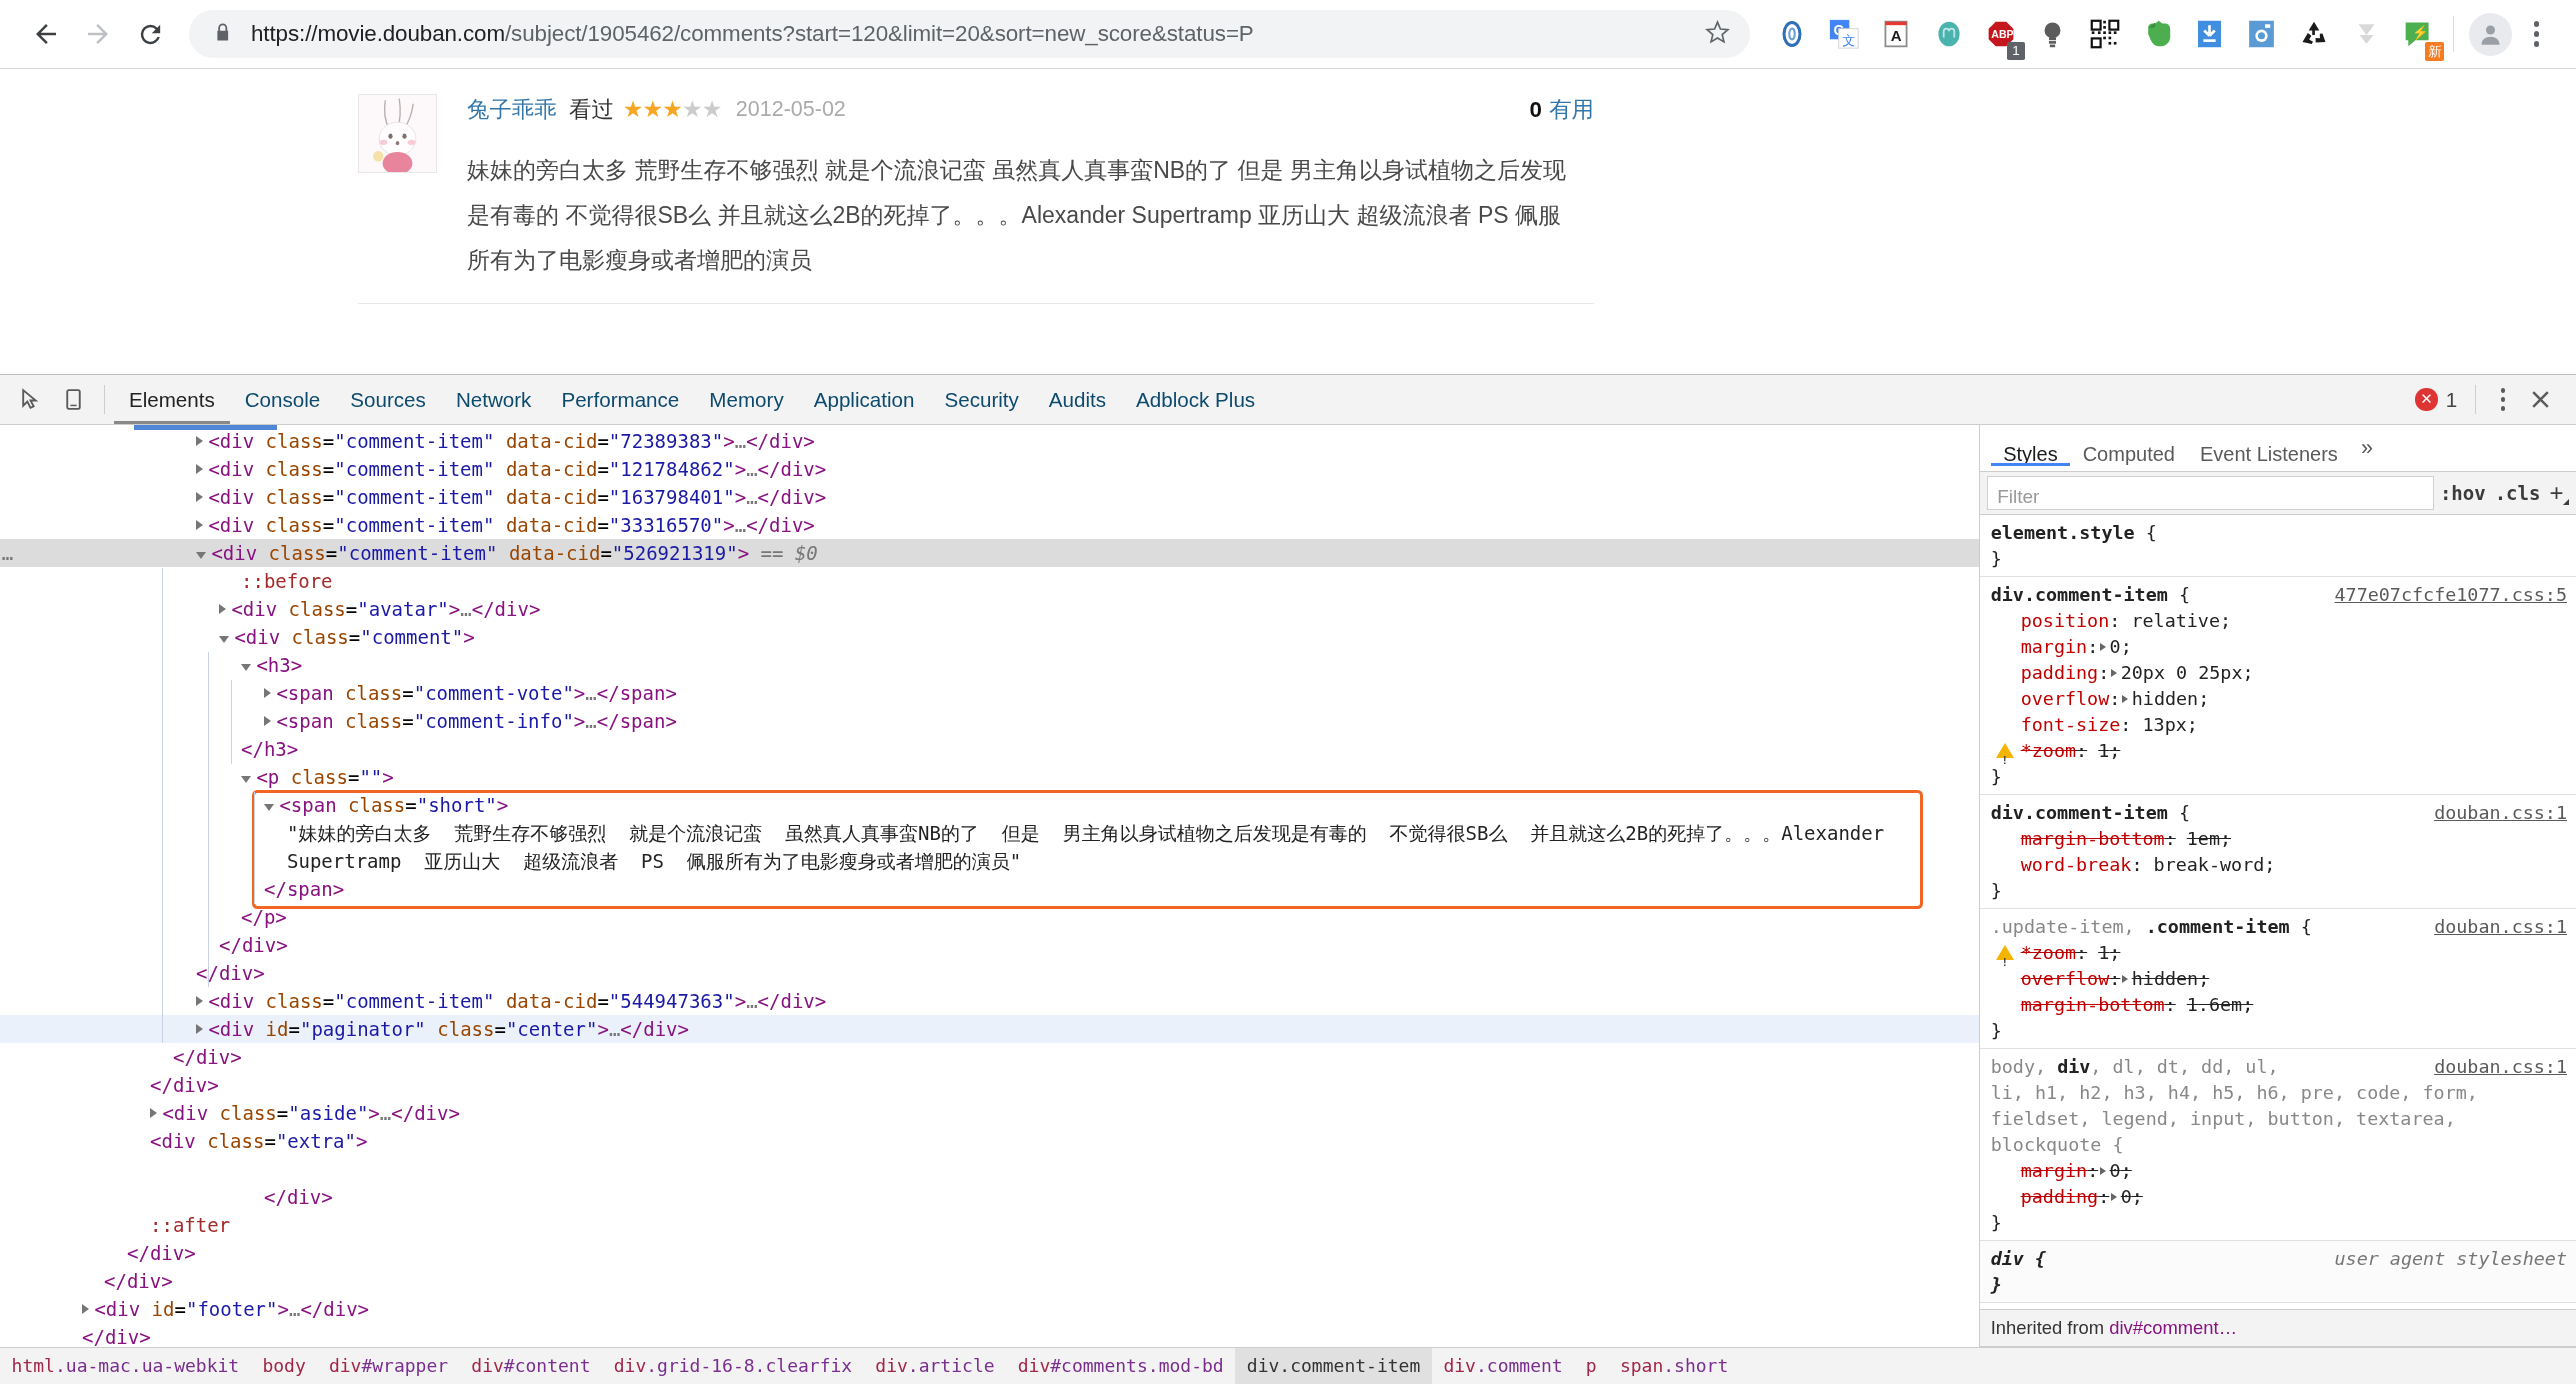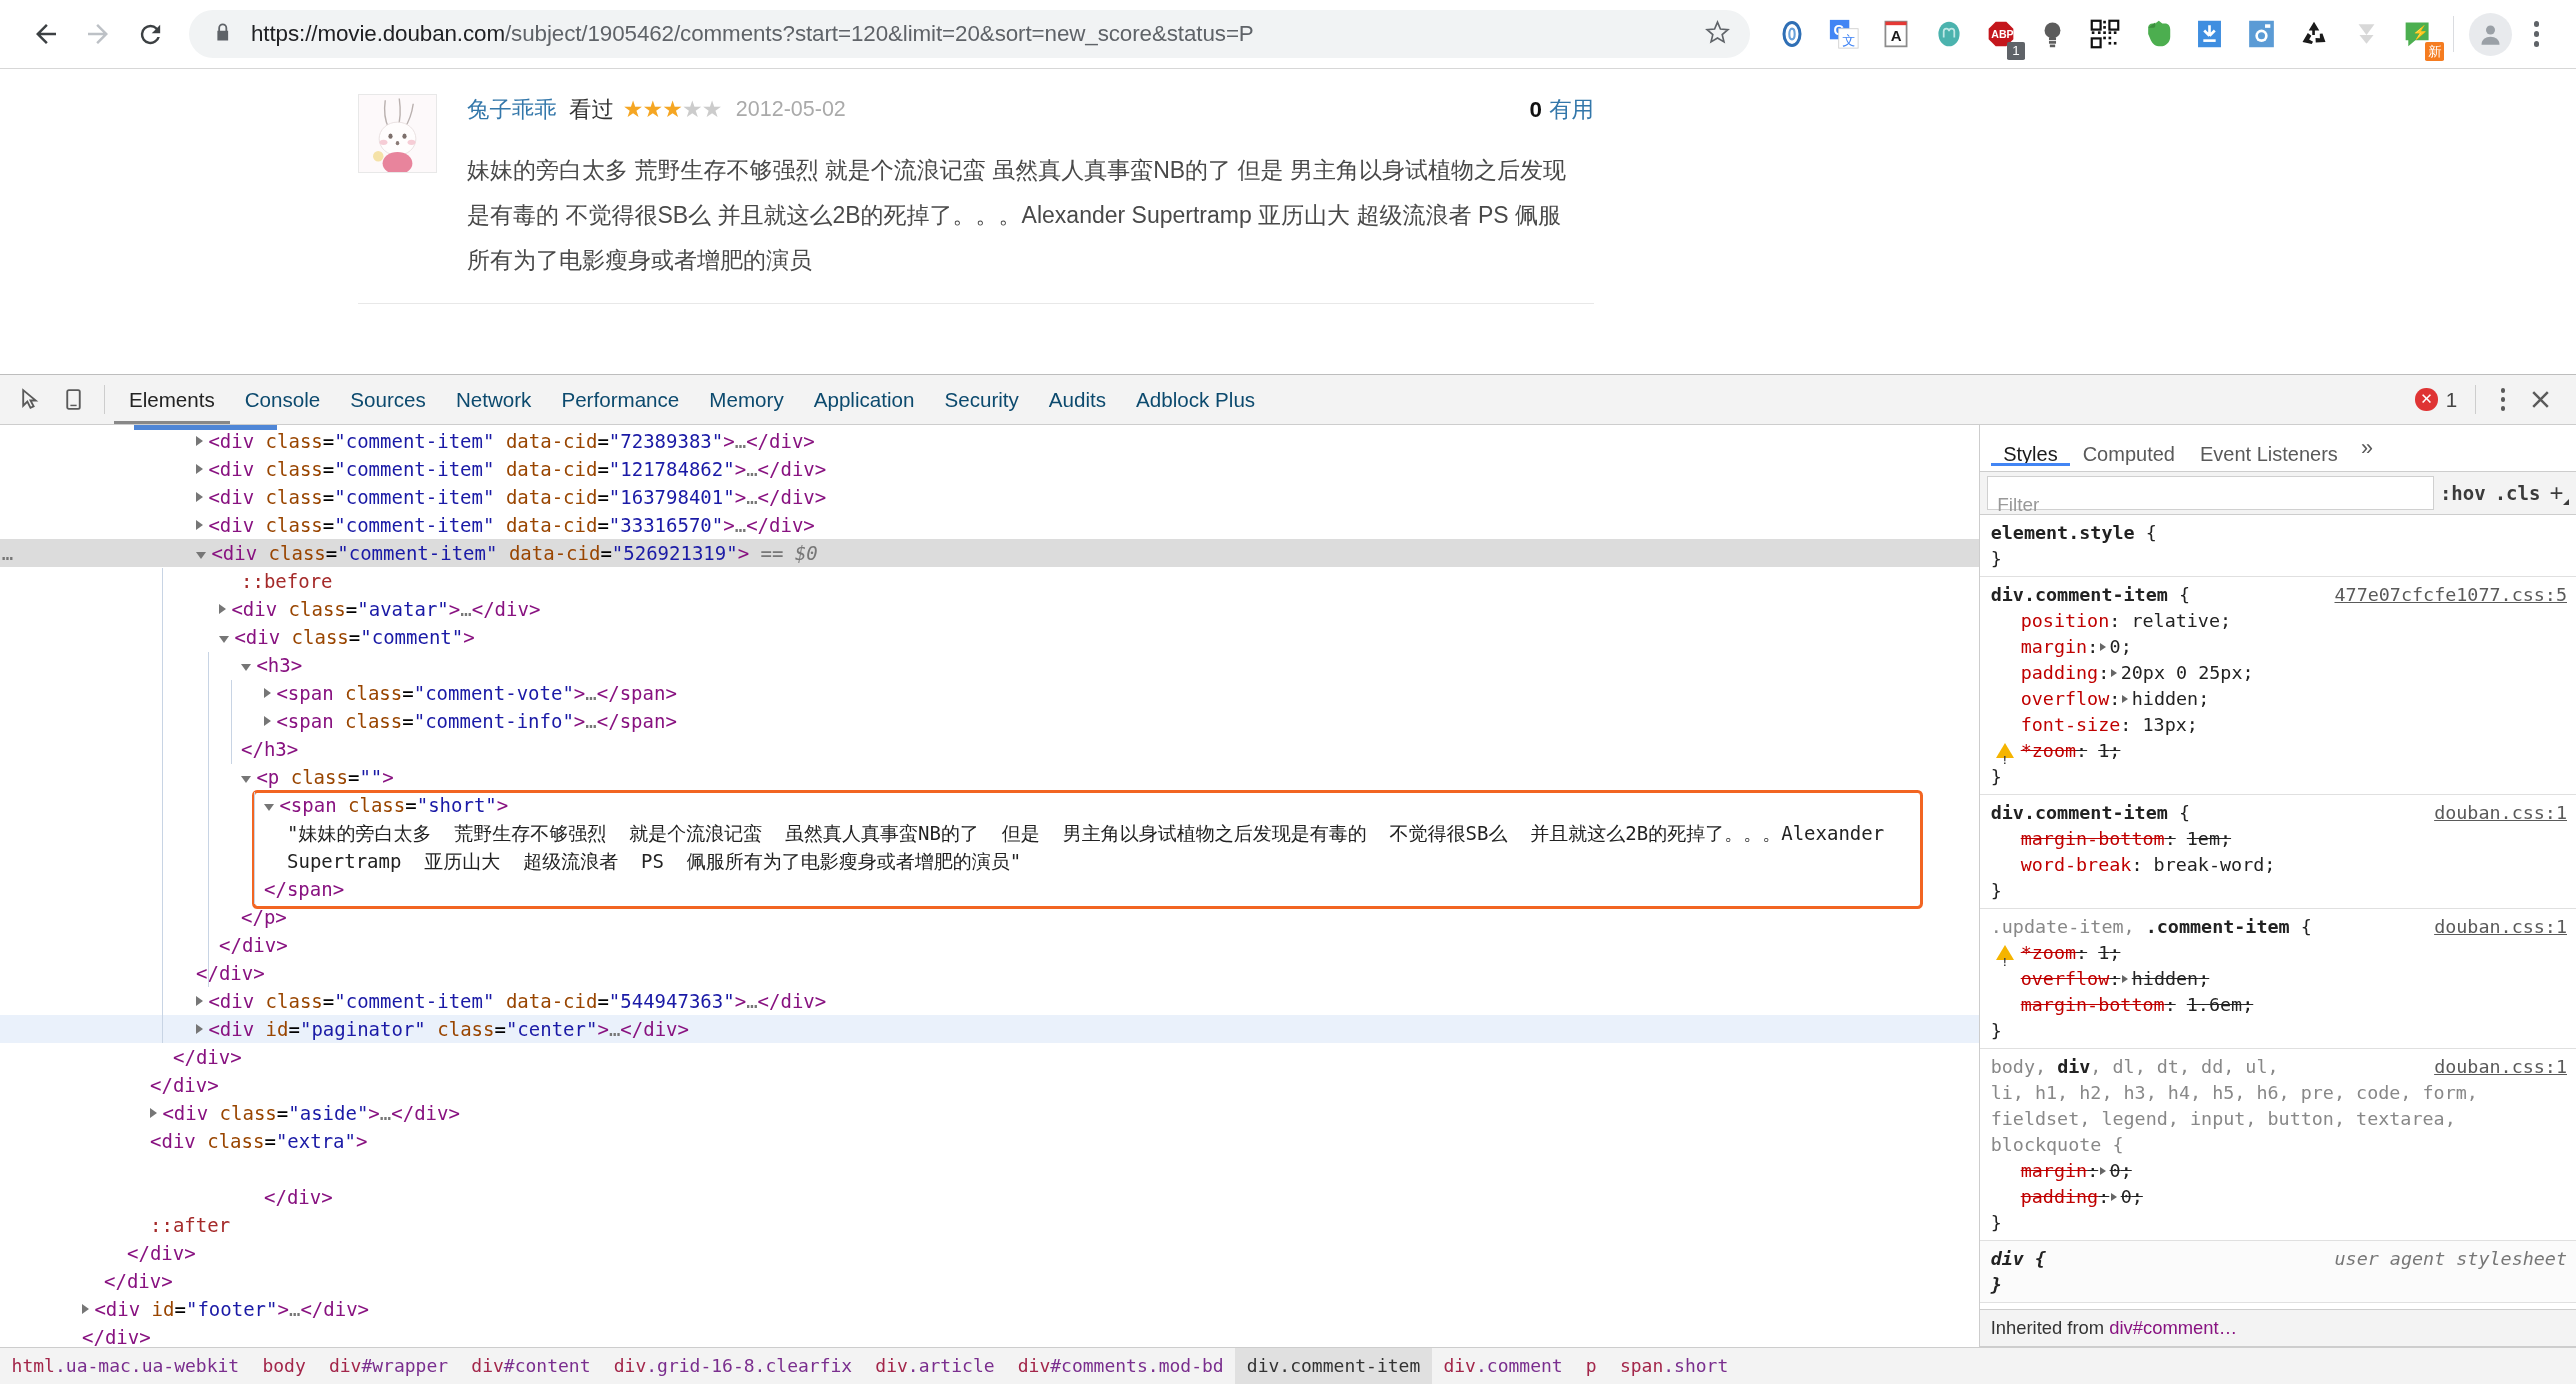--- a/index.html
+++ b/index.html
@@ -315,21 +315,21 @@
     flex: 0 0 auto;
   }
   .filter-input {
     flex: 1 1 auto;
     margin: 3.6px 5.4px 3.6px 7.2px;
     height: 34px;
     background: #fff;
     border: 0.9px solid #d0d0d0;
     font-size: 19px;
     color: #999;
-    padding: 12px 9px;
+    padding: 4px 9px;
     line-height: 32px;
     min-width: 0;
   }
   .filter-tools { display:flex; align-items:center; padding-right: 7.2px; gap: 9px; flex:0 0 auto;}
   .ft-btn { font-size: 19px; color: #3b3b3b; font-weight: bold; font-family: "DejaVu Sans Mono", monospace;}
   .ft-plus { font-size: 24px; color:#3b3b3b; position:relative; padding-right: 5.4px;}
   .ft-plus::after{content:"";position:absolute;right:0;bottom:1.8px;border-right:6.3px solid #3b3b3b;border-top:6.3px solid transparent;}
   .rules { flex:1 1 auto; overflow:hidden; font-family: "DejaVu Sans Mono", monospace; font-size: 18.4px; line-height: 26px; }
   .rule {
     border-bottom: 0.9px solid #e0e0e0;

